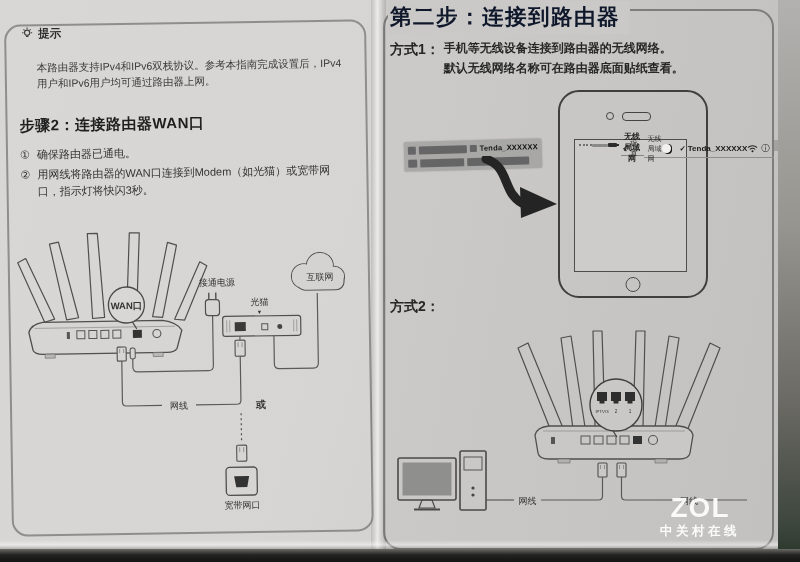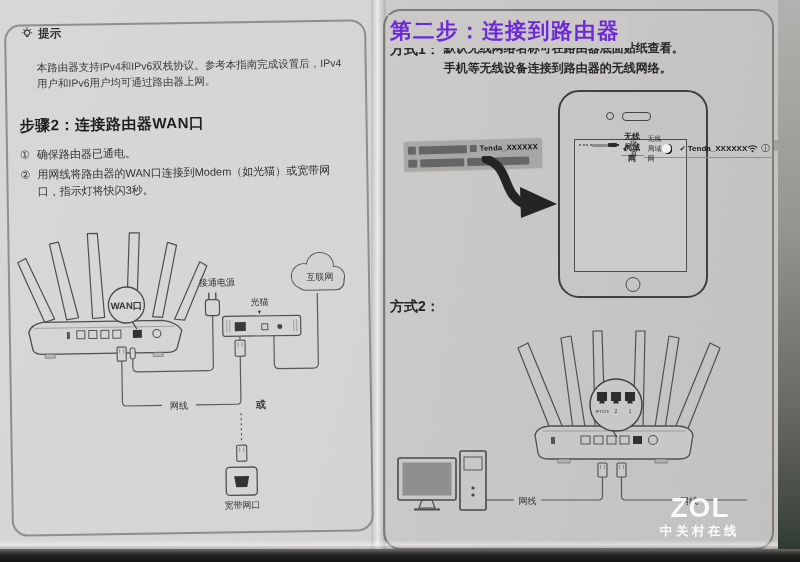--- a/index.html
+++ b/index.html
@@ -18,21 +18,21 @@
   
   .tip-row{position:absolute;left:14px;top:0;display:flex;align-items:flex-start;gap:4px;z-index:2;}
   .tip-title{font-size:11.5px;font-weight:bold;color:#2e2e2e;}
   .tip-body{position:absolute;left:30px;top:33px;width:308px;font-size:10.5px;line-height:1.55;color:#3a3a3a;z-index:2;}
   .step-heading{position:absolute;left:12px;top:90px;font-size:15px;font-weight:bold;color:#1f1f1f;letter-spacing:.5px;z-index:2;}
   .step-items{position:absolute;left:12px;top:120px;width:324px;z-index:2;}
   .step-item{position:relative;padding-left:17px;font-size:11px;line-height:1.55;color:#333;margin-bottom:3px;}
   .step-item .num{position:absolute;left:0;top:0;}
   .diagram-left{position:absolute;left:4px;top:196px;z-index:2;}
   
-  .r-heading{position:absolute;left:10px;top:15px;font-size:21.5px;font-weight:bold;color:#6d28d9;letter-spacing:1.5px;background:#cac9c7;padding:1px 10px 3px 2px;z-index:3;text-align:center;}
+  .r-heading{position:absolute;left:10px;top:1px;font-size:21.5px;font-weight:bold;color:#0f172a;letter-spacing:1.5px;background:#cac9c7;padding:1px 10px 3px 2px;z-index:3;text-align:center;}
   .method{position:absolute;left:12px;display:flex;gap:4px;z-index:2;}
   .method .m-label{font-size:14px;font-weight:bold;color:#262626;white-space:nowrap;line-height:1.7;}
   .method .m-lines{font-size:12px;font-weight:bold;color:#262626;line-height:1.7;}
   .method1{top:38px;}
   .method2{top:295px;}
   
   .sticker{position:absolute;left:26px;top:140px;width:138px;height:30px;background:rgba(125,125,123,.42);border-radius:2px;transform:rotate(-1.6deg);box-shadow:0 0 2px rgba(0,0,0,.15);z-index:2;padding:3px 4px;box-sizing:border-box;}
   .stk-row{display:flex;gap:3px;align-items:center;height:11px;margin-bottom:2px;}
   .blk{background:rgba(45,45,50,.55);filter:blur(.6px);height:8px;border-radius:1px;}
   .stk-ssid{font-size:7.5px;font-weight:bold;color:#161616;white-space:nowrap;letter-spacing:.2px;}
@@ -216,22 +216,22 @@
   </div>
 
   <div class="page-right">
     <div class="border-right-rect"></div>
 
     <div class="r-heading">第二步：连接到路由器</div>
 
     <div class="method method1">
       <span class="m-label">方式1：</span>
       <span class="m-lines">
+        <span style="display:block;">手机等无线设备连接到路由器的无线网络。</span>
         <span style="display:block;">默认无线网络名称可在路由器底面贴纸查看。</span>
-        <span style="display:block;">手机等无线设备连接到路由器的无线网络。</span>
       </span>
     </div>
 
     <div class="sticker">
       <div class="stk-row">
         <span class="blk" style="width:9px;"></span>
         <span class="blk" style="width:56px;"></span>
         <span class="blk" style="width:8px;height:7px;"></span>
         <span class="stk-ssid">Tenda_XXXXXX</span>
       </div>

